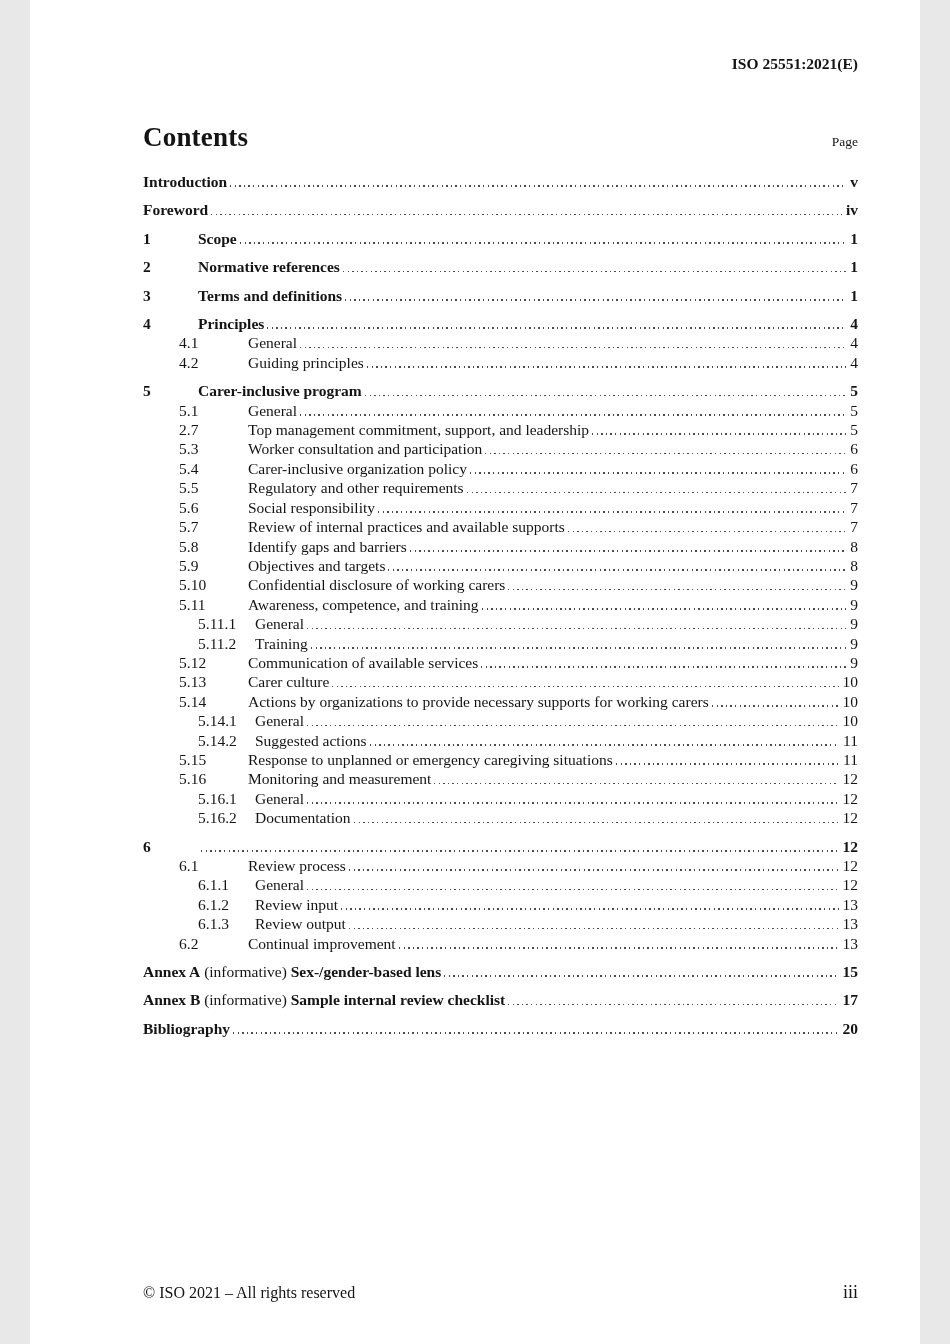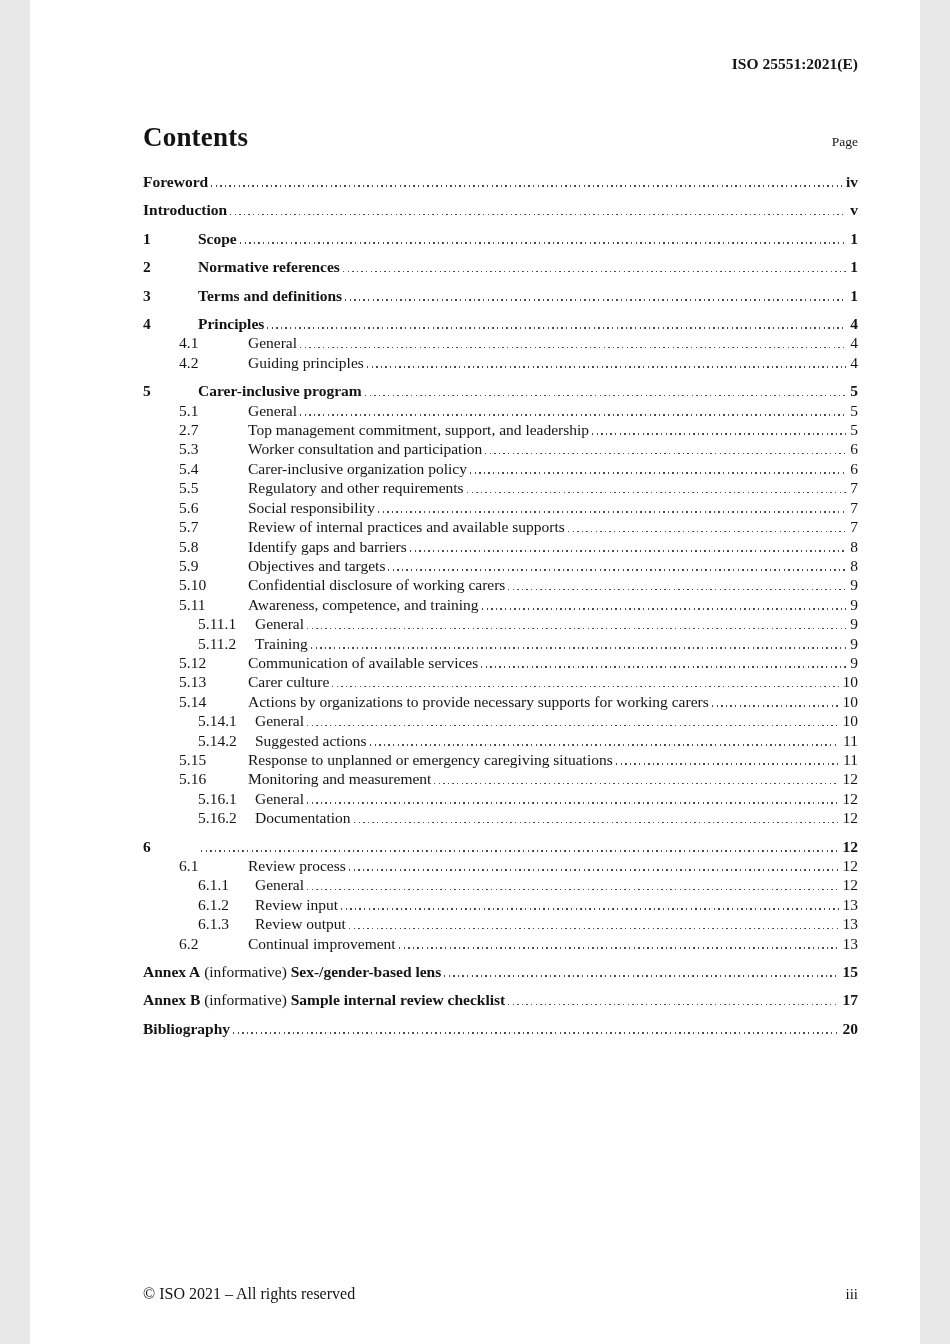--- a/index.html
+++ b/index.html
@@ -79,42 +79,42 @@
     text-align:right;
   }
   .footer{
     position:absolute;
     left:113px; right:62px; bottom:41px;
     display:flex;
     justify-content:space-between;
     align-items:baseline;
   }
   .footer-copyright{font-size:16px;}
-  .footer-page{font-size:15px;}
+  .footer-page{font-size:18px;}
 </style>
 </head>
 <body>
 
 <div class="page">
   <div class="content">
     <div class="doc-ref">ISO 25551:2021(E)</div>
     <div class="title-row">
       <div class="contents-title">Contents</div>
       <div class="page-label">Page</div>
     </div>
     <div class="toc">
         <div class="toc-row lv1 top">
+          <span class="label">Introduction</span>
+          <span class="leader"></span>
+          <span class="pg">v</span>
+        </div>
+        <div class="toc-row lv1 top">
           <span class="label">Foreword</span>
           <span class="leader"></span>
           <span class="pg">iv</span>
-        </div>
-        <div class="toc-row lv1 top">
-          <span class="label">Introduction</span>
-          <span class="leader"></span>
-          <span class="pg">v</span>
         </div>
         <div class="toc-row lv1 top">
           <span class="num">1</span>
           <span class="label">Scope</span>
           <span class="leader"></span>
           <span class="pg">1</span>
         </div>
         <div class="toc-row lv1 top">
           <span class="num">2</span>
           <span class="label">Normative references</span>

